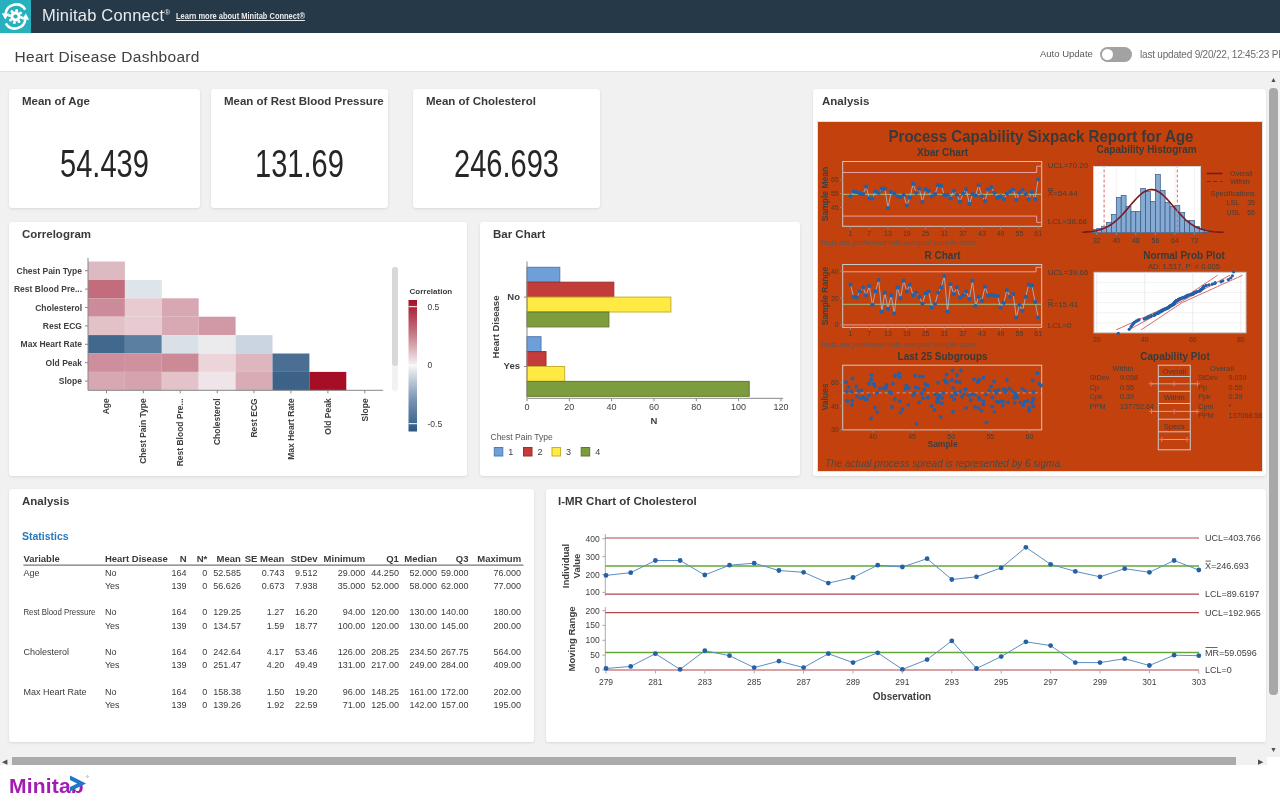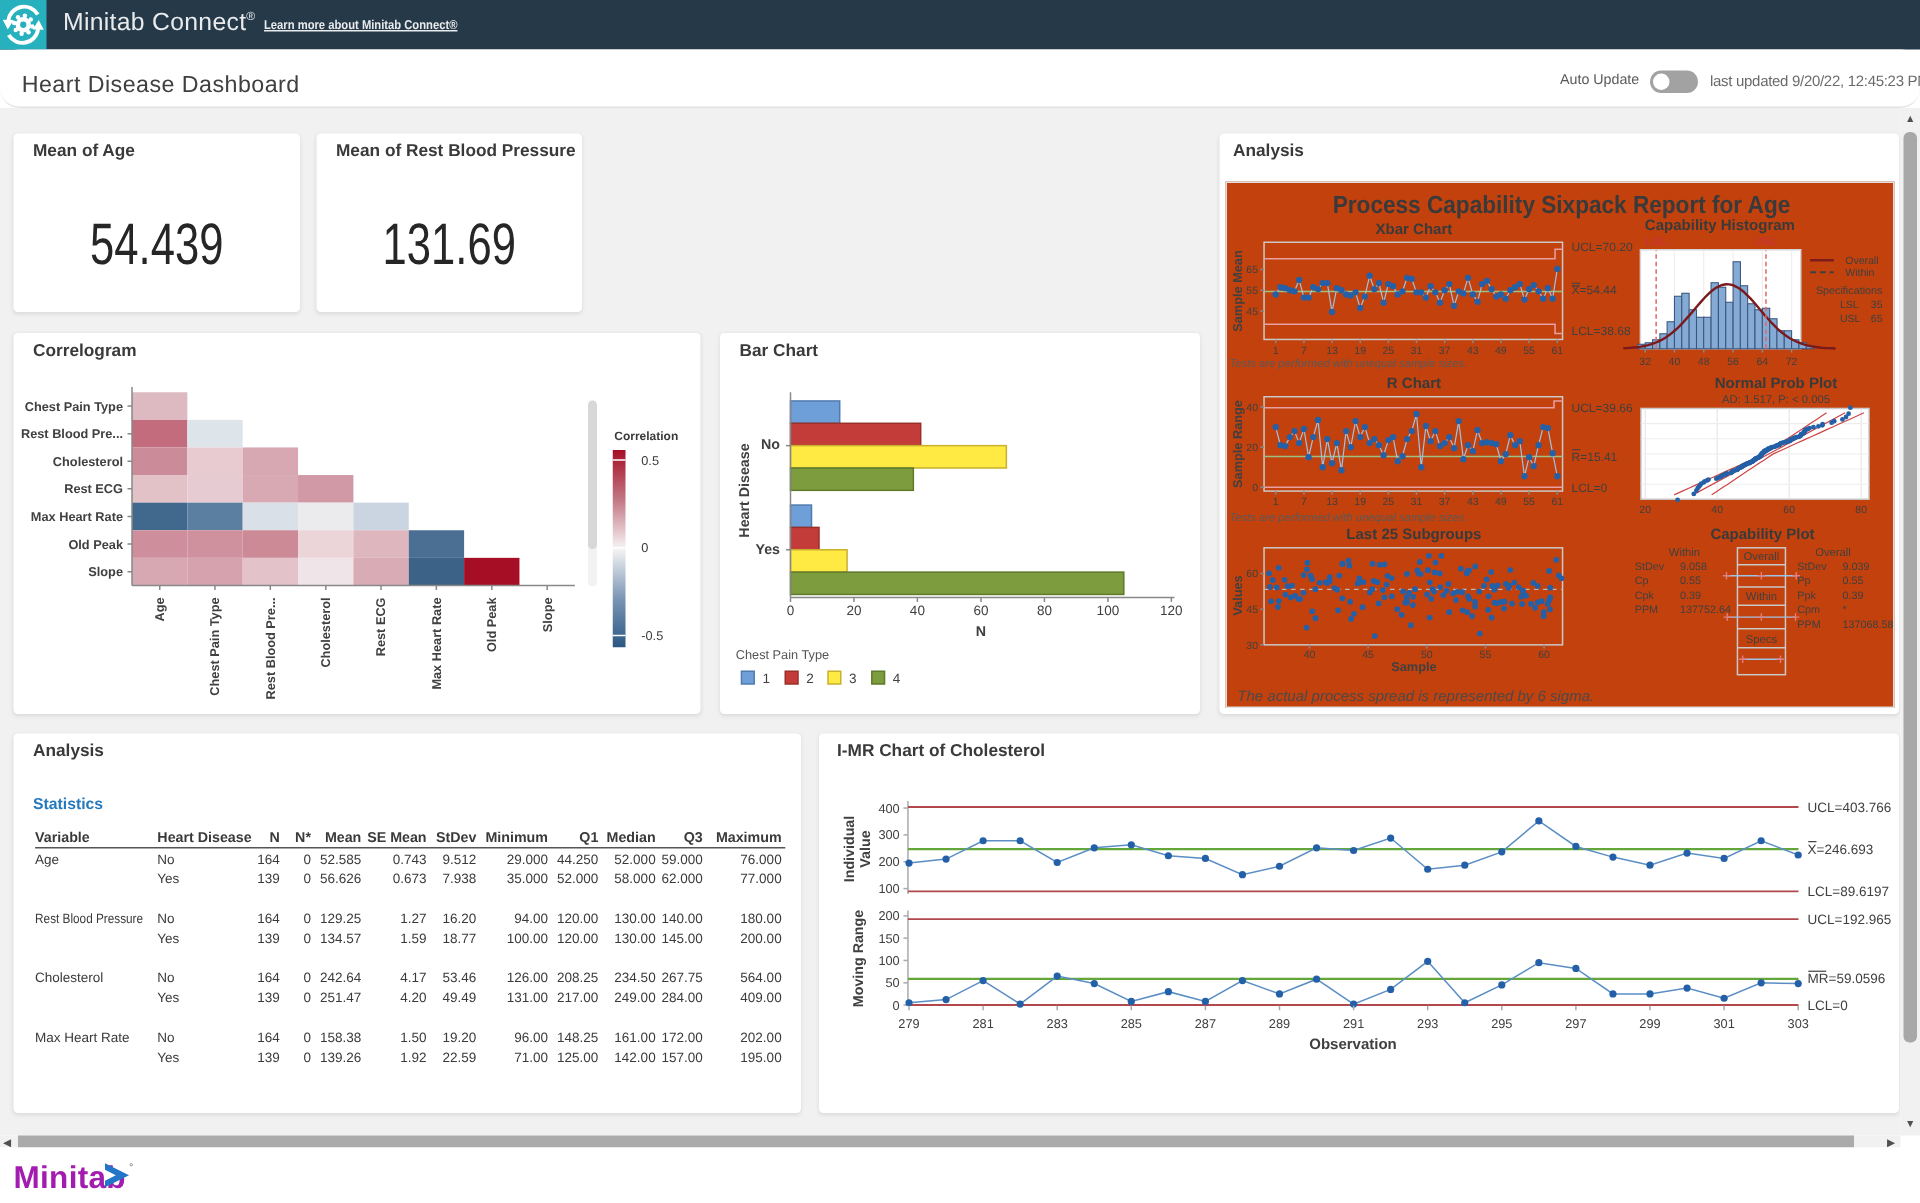--- a/index.html
+++ b/index.html
@@ -1,20 +1,20 @@
 <!DOCTYPE html>
 <html><head><meta charset="utf-8"><style>
 * { margin:0; padding:0; box-sizing:border-box; }
 html,body { width:1280px; height:802px; overflow:hidden; font-family:"Liberation Sans", sans-serif; background:#fff; }
 .topbar { position:absolute; left:0; top:0; width:1280px; height:33px; background:#263949; }
 .logo-sq { position:absolute; left:0; top:0; width:31px; height:33px; background:#27b0be; }
 .brand { position:absolute; left:42px; top:6px; color:#e9ebed; font-size:16.5px; letter-spacing:0.2px; white-space:nowrap;text-align:center; }
 .brand sup { font-size:8px; }
 .learn { position:absolute; left:176px; top:11px; color:#e9ebed; font-size:8.5px; font-weight:bold; text-decoration:underline; white-space:nowrap; transform:scaleX(0.88); transform-origin:0 0; }
-.hdr { position:absolute; left:0; top:33px; width:1280px; height:39px; background:#fff; border-bottom:1px solid #e2e2e2;border-radius:13px; }
+.hdr { position:absolute; left:0; top:33px; width:1280px; height:39px; background:#fff; border-bottom:1px solid #e2e2e2; }
 .hdr h1 { position:absolute; left:14.5px; top:15px; font-size:15.5px; font-weight:normal; color:#404040; letter-spacing:0.3px; }
 .autoupd { position:absolute; left:1040px; top:15px; font-size:9.5px; color:#595959; white-space:nowrap; }
 .toggle { position:absolute; left:1100px; top:14px; width:32px; height:15px; background:#a2a2a2; border-radius:8px; }
 .toggle .knob { position:absolute; left:2px; top:2px; width:11px; height:11px; background:#fff; border-radius:50%; }
 .lastupd { position:absolute; left:1140px; top:15.5px; font-size:10px; letter-spacing:-0.2px; color:#6a6a6a; white-space:nowrap; }
 .content { position:absolute; left:0; top:72px; width:1267px; height:685px; background:#f1f1f2; }
 .card { position:absolute; background:#fff; border-radius:3px; box-shadow:0 1px 3px rgba(0,0,0,0.10); }
 .ctitle { position:absolute; left:13px; top:6px; font-size:11.5px; font-weight:bold; color:#3a3a3a; white-space:nowrap;text-align:right; }
 .kpival { position:absolute; left:0; right:0; top:53px; text-align:center; font-size:39px; color:#262626; transform:scaleX(0.745); }
 .abs { position:absolute; left:0; top:0; }
@@ -61,20 +61,24 @@
   <div class="lastupd">last updated 9/20/22, 12:45:23 PM</div>
 </div>
 <div class="content">
 <div class="card" style="left:9px;top:17px;width:191px;height:119px">
 <div class="ctitle">Mean of Age</div>
 <div class="kpival">54.439</div>
     </div>
     <div class="card" style="left:211px;top:17px;width:177px;height:119px">
 <div class="ctitle">Mean of Rest Blood Pressure</div>
 <div class="kpival">131.69</div>
+    </div>
+    <div class="card" style="left:413px;top:17px;width:187px;height:119px">
+<div class="ctitle">Mean of Cholesterol</div>
+<div class="kpival">246.693</div>
     </div>
 <div class="card" style="left:9px;top:150px;width:458px;height:254px">
   <div class="abs"><svg width="458" height="254" viewBox="0 0 458 254" font-family="Liberation Sans, sans-serif">
           <rect x="79" y="39.5" width="36.9" height="18.4" fill="#ddb9c1"></rect>
           <rect x="79" y="57.9" width="36.9" height="18.4" fill="#c26c7e"></rect>
           <rect x="115.9" y="57.9" width="36.9" height="18.4" fill="#dde4ea"></rect>
           <rect x="79" y="76.3" width="36.9" height="18.4" fill="#cc8b99"></rect>
           <rect x="115.9" y="76.3" width="36.9" height="18.4" fill="#e7cbd1"></rect>
           <rect x="152.8" y="76.3" width="36.9" height="18.4" fill="#d7a8b2"></rect>
           <rect x="79" y="94.7" width="36.9" height="18.4" fill="#e2c1c7"></rect>

